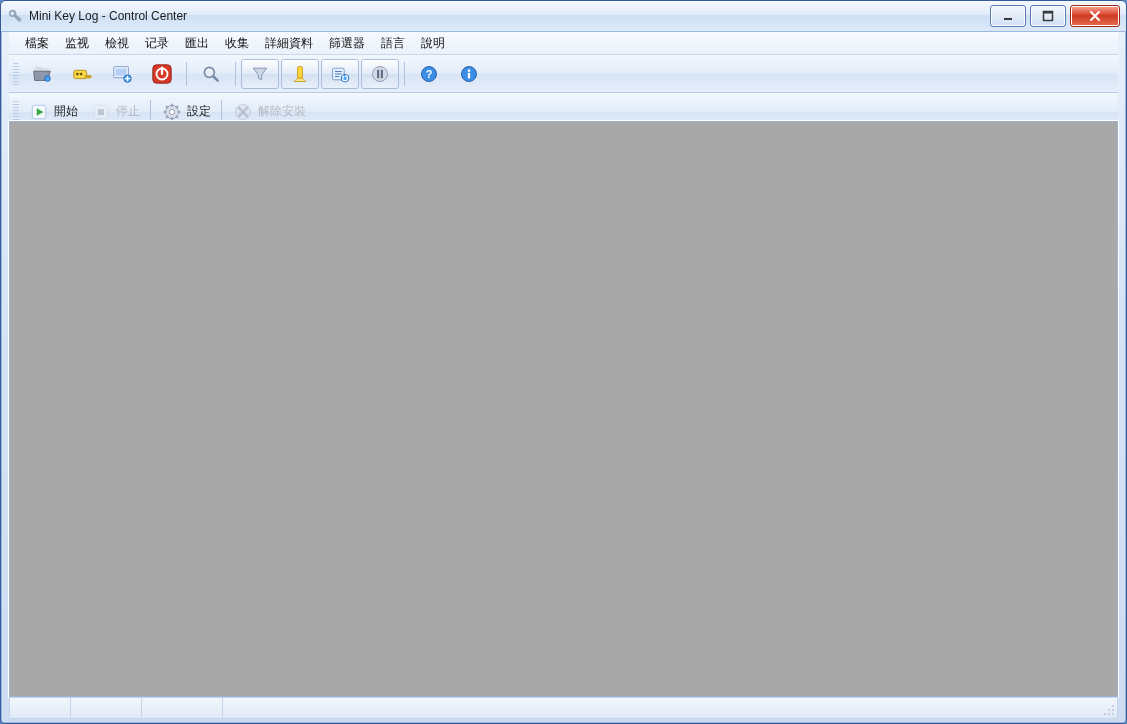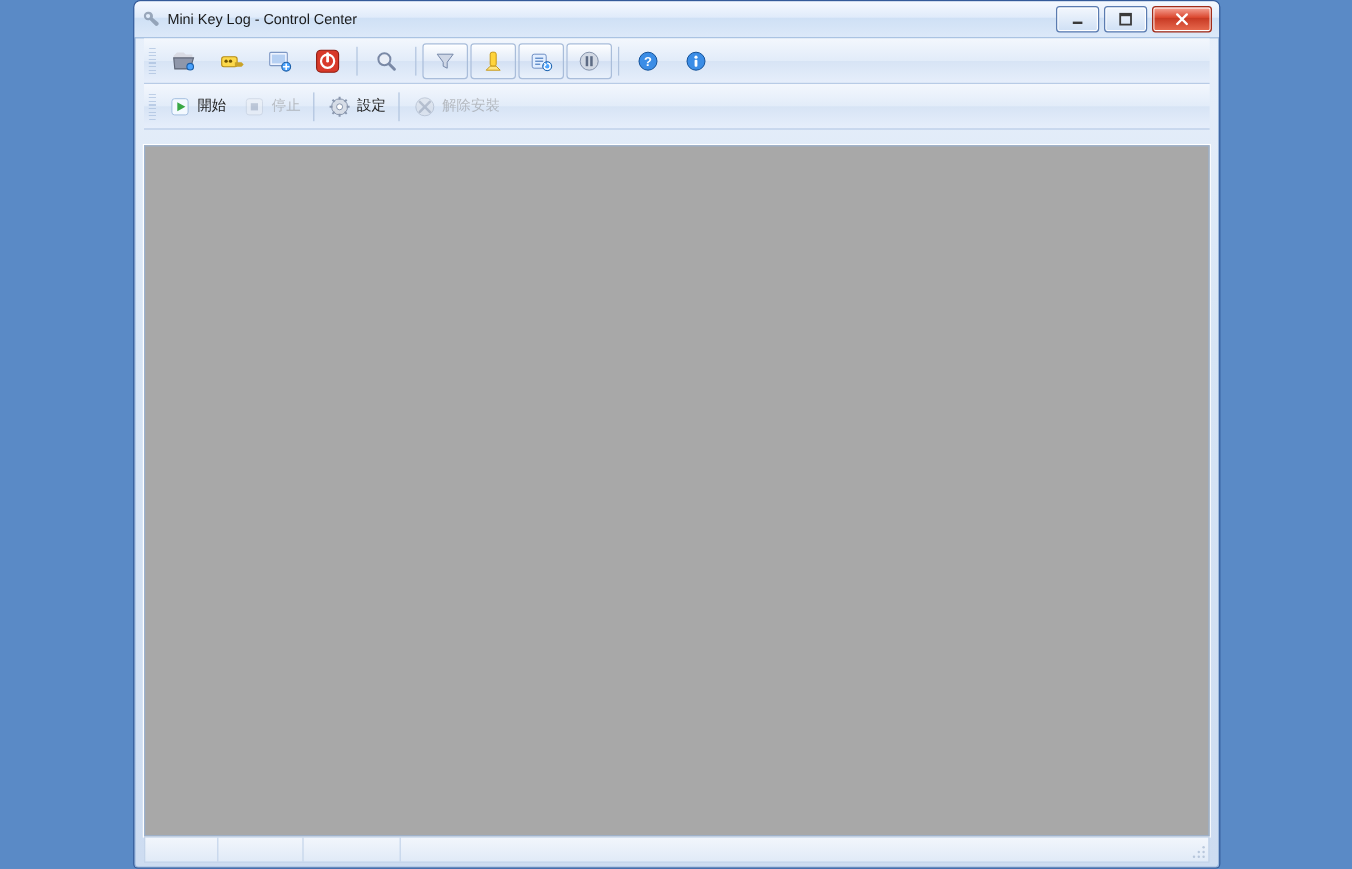--- a/index.html
+++ b/index.html
@@ -1,16 +1,16 @@
 <!DOCTYPE html>
 <html><head>
 <meta charset="utf-8">
 <style>
   html,body{margin:0;padding:0;height:100%;font-family:"Microsoft JhengHei","Segoe UI",Tahoma,sans-serif;font-size:12px;color:#222;background:#5a8ac6;}
-  .window{position:relative;width:906px;height:724px;margin:0 auto;background:linear-gradient(#eaf1fb,#d6e4f5 40%,#cddcf1);border:1px solid #345a99;border-radius:6px 6px 4px 4px;box-shadow:0 0 0 1px #9cb9dd inset;box-sizing:border-box;overflow:hidden;}
+  .window{position:relative;width:1127px;height:724px;margin:0 auto;background:linear-gradient(#eaf1fb,#d6e4f5 40%,#cddcf1);border:1px solid #345a99;border-radius:6px 6px 4px 4px;box-shadow:0 0 0 1px #9cb9dd inset;box-sizing:border-box;overflow:hidden;}
   
   .titlebar{height:30px;display:flex;align-items:center;padding:0 6px;background:linear-gradient(#f5f9ff,#e0ebfa 45%,#cfe0f5 46%,#dce9f9);border-bottom:1px solid #9cb9dd;}
   .titlebar .app-icon{width:16px;height:16px;margin-right:6px;display:flex;align-items:center;justify-content:center;opacity:.7;}
   .titlebar .title{flex:1;font-size:12px;color:#1a1a1a;}
   .win-controls{display:flex;gap:4px;}
   .win-btn{width:34px;height:20px;border:1px solid #5a7bb0;border-radius:3px;display:flex;align-items:center;justify-content:center;background:linear-gradient(#f3f7fd,#cfe0f5);box-shadow:0 0 0 1px #fff inset;}
   .win-btn.close{width:48px;background:linear-gradient(#f7a89b,#d9432a 45%,#c83a24 46%,#e96c50);border-color:#a12b18;}
   .win-btn svg{display:block;}
   
   .menubar{height:22px;display:flex;align-items:stretch;padding:0 8px;background:linear-gradient(#f7faff,#e9f1fb);border-bottom:1px solid #c7d6ec;margin:0 8px;}
@@ -61,20 +61,32 @@
           </svg>
       </div>
       <div class="win-btn close">
         <svg width="14" height="12" viewBox="0 0 14 12">
             <path d="M3 2l8 8M11 2L3 10" stroke="#fff" stroke-width="2" stroke-linecap="round"></path>
           </svg>
       </div>
     </div>
   </div>
 
+  <div class="menubar">
+    <div class="menu-item">檔案</div>
+    <div class="menu-item">监视</div>
+    <div class="menu-item">檢視</div>
+    <div class="menu-item">记录</div>
+    <div class="menu-item">匯出</div>
+    <div class="menu-item">收集</div>
+    <div class="menu-item">詳細資料</div>
+    <div class="menu-item">篩選器</div>
+    <div class="menu-item">語言</div>
+    <div class="menu-item">說明</div>
+  </div>
 
   <div class="toolbar">
     <div class="tb-grip"></div>
 
     <div class="tb-btn">
       <span class="icon-box">
         <svg width="22" height="22" viewBox="0 0 24 24">
             <path d="M3 7l3-3h6l2 2h6v3H3z" fill="#d9dbe4"></path>
             <path d="M3 9h18l-3 10H4z" fill="#8f97aa"></path>
             <path d="M3 9h18l-3 10H4z" fill="none" stroke="#5d6576"></path>

